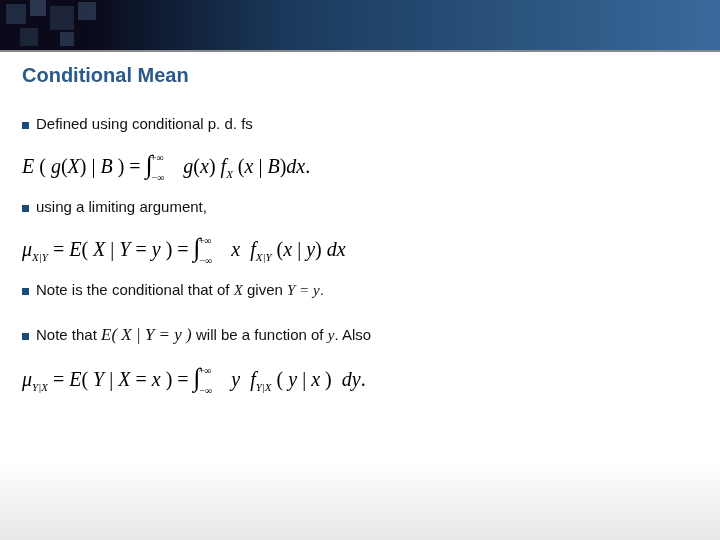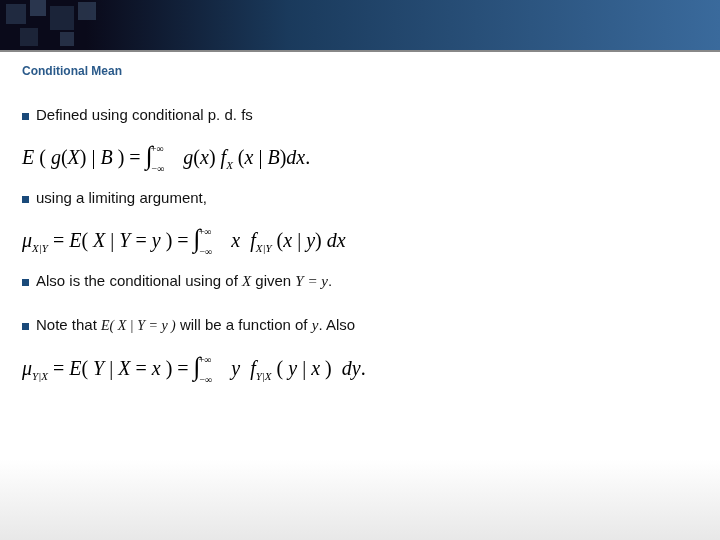--- a/index.html
+++ b/index.html
@@ -31,21 +31,21 @@
   .s6 { left: 60px; top: 32px; width: 14px; height: 14px; background: rgba(120,160,200,0.25);}
   .header-line {
     position: absolute;
     left: 0; right: 0;
     bottom: -2px;
     height: 2px;
     background: #888;
   }
   .title {
     color: #2a5a8a;
-    font-size: 12px;
+    font-size: 20px;
     font-weight: bold;
     padding: 14px 0 0 22px;
   }
   .content {
     padding: 26px 34px 0 22px;
   }
   .bullet-row {
     display: flex;
     align-items: baseline;
     margin-bottom: 8px;
@@ -68,21 +68,21 @@
   }
   .eq-center .intsym { font-size: 26px; font-style: normal; position: relative; }
   .limsup { font-size: 10px; position: relative; top: -12px; left: -2px; font-style: normal;}
   .limsub { font-size: 10px; position: relative; top: 8px; left: -14px; font-style: normal;}
   .it { font-style: italic; }
   .up { font-style: normal; }
   .ssub { font-size: 11px; vertical-align: sub; }
   .inline-eq {
     font-family: 'Times New Roman', serif;
     font-style: italic;
-    font-size: 14px;
+    font-size: 17px;
   }
   .bullet-text { line-height: 1.4; }
   .bullet-text .serif-it { font-family: 'Times New Roman', serif; font-style: italic; }
 </style>
 </head>
 <body>
 
 <div class="header-bar">
   <div class="header-squares">
     <div class="sq s1"></div>
@@ -113,21 +113,21 @@
     <div class="bullet-text">using a limiting argument,</div>
   </div>
 
   <div class="eq-center">
     <span class="it">μ</span><span class="ssub">X|Y</span> <span class="up">=</span> <span class="it">E</span><span class="up">(</span> <span class="it">X</span> <span class="up">|</span> <span class="it">Y</span> <span class="up">=</span> <span class="it">y</span> <span class="up">) = </span><span class="intsym">∫</span><span class="limsup">+∞</span><span class="limsub">−∞</span> <span class="it">x</span>&nbsp; <span class="it">f</span><span class="ssub">X|Y</span> <span class="up">(</span><span class="it">x</span> <span class="up">|</span> <span class="it">y</span><span class="up">)</span> <span class="it">dx</span>
   </div>
 
   <div class="bullet-row">
     <div class="bullet"></div>
     <div class="bullet-text">
-      <span>Also is </span><span>the conditional using of </span><span class="serif-it">X</span><span> given </span><span class="serif-it">Y = y</span><span>.</span>
+      <span>Note is </span><span>the conditional that of </span><span class="serif-it">X</span><span> given </span><span class="serif-it">Y = y</span><span>.</span>
     </div>
   </div>
 
   <div style="height:14px"></div>
 
   <div class="bullet-row">
     <div class="bullet"></div>
     <div class="bullet-text">
       <span>Note that </span><span class="inline-eq">E( X | Y = y )</span><span> will be a function of </span><span class="serif-it">y</span><span>.  Also</span>
     </div>

